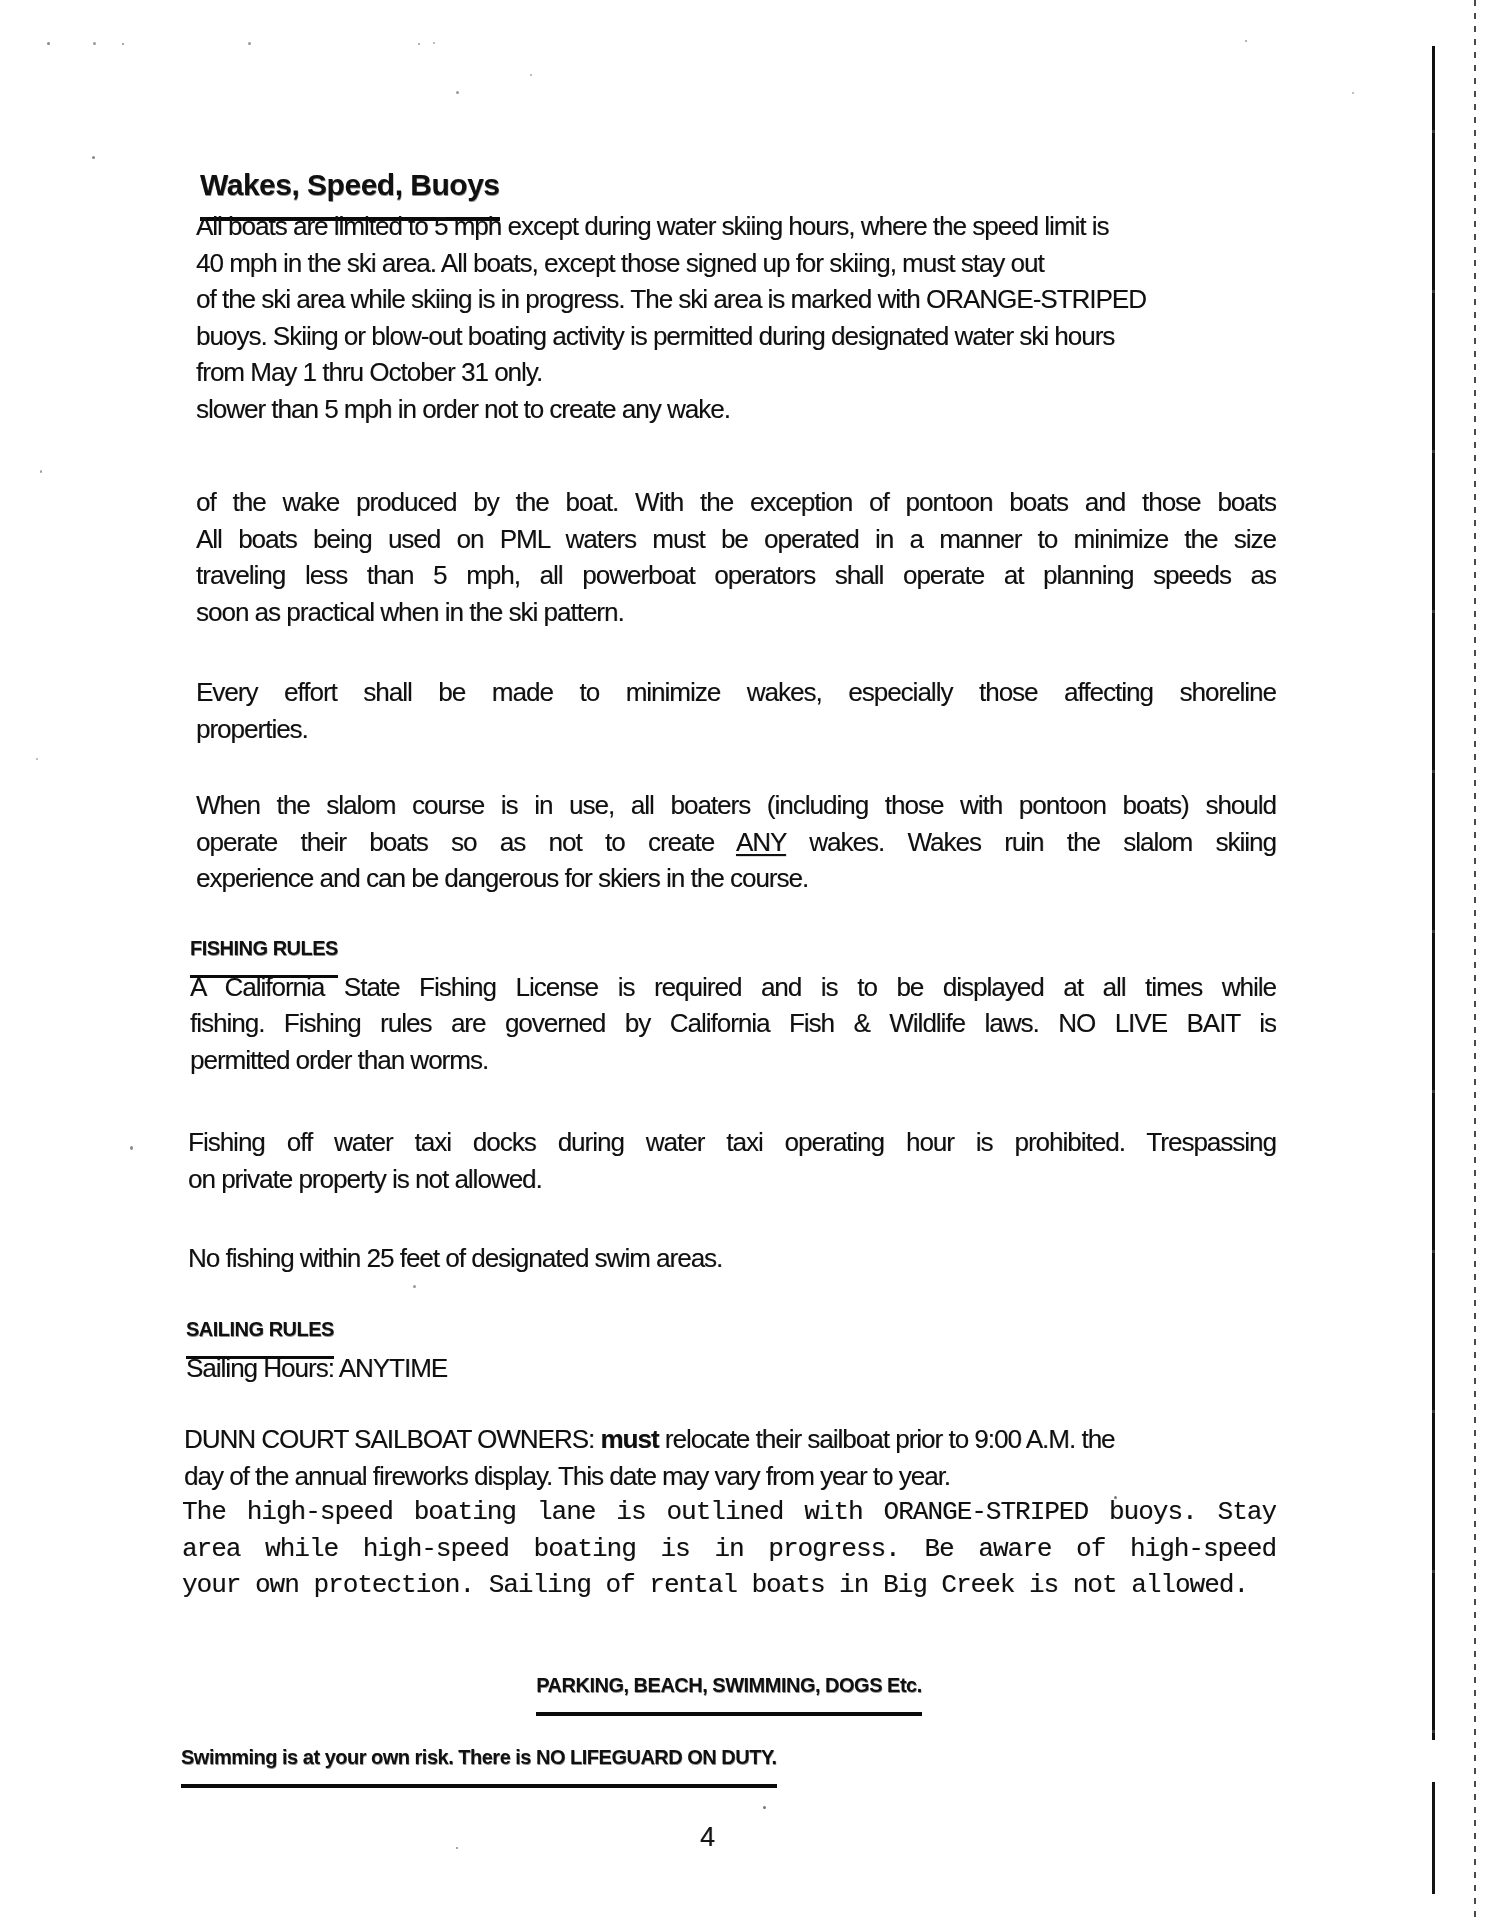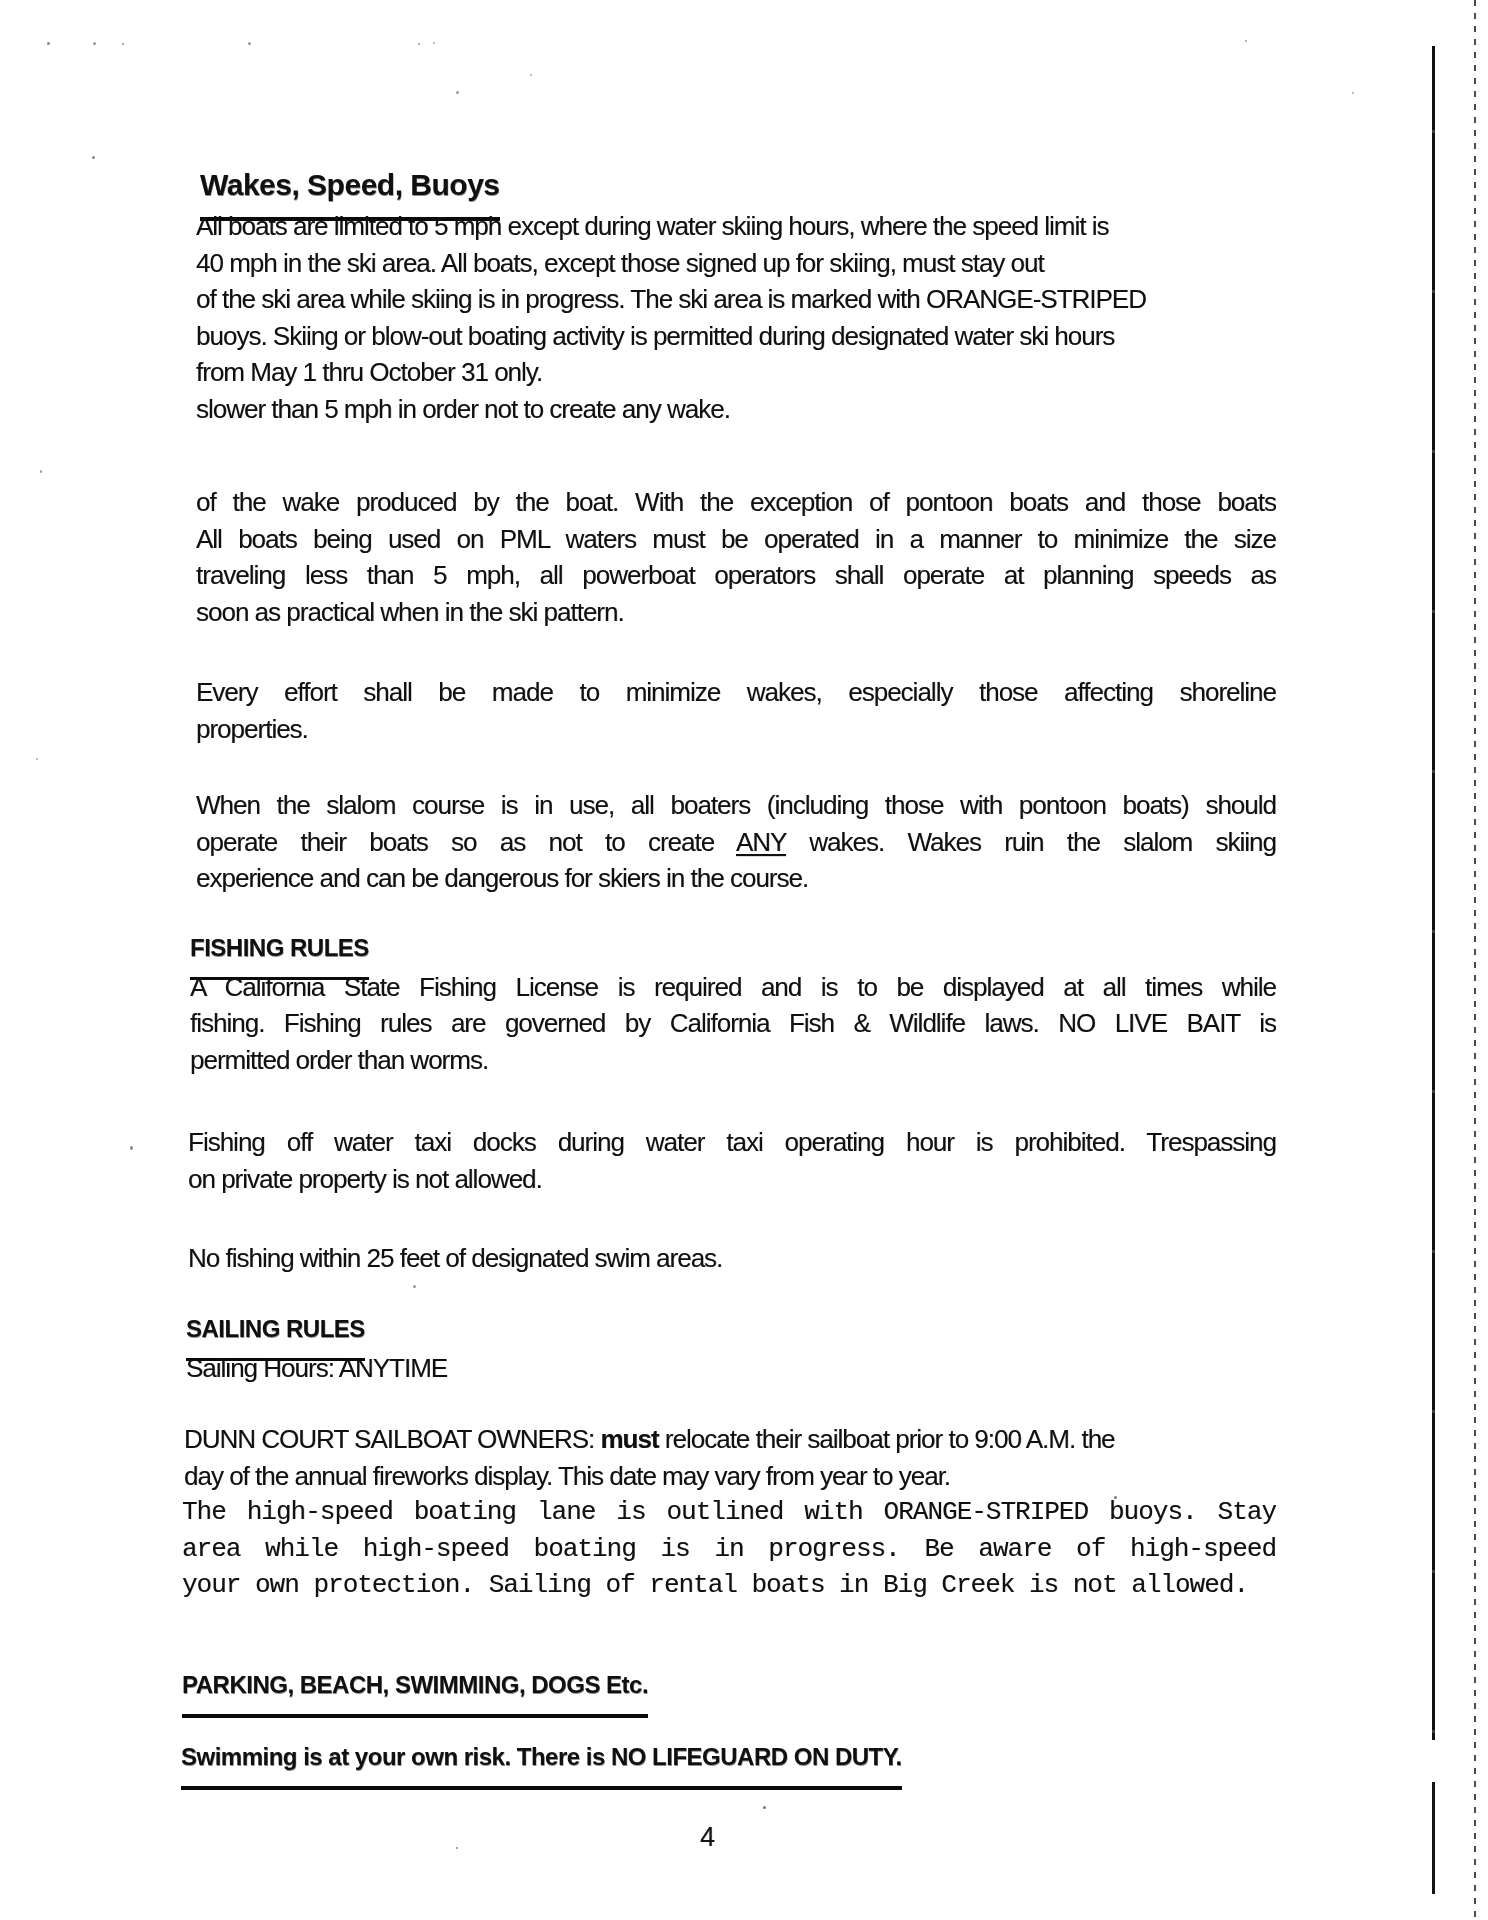--- a/index.html
+++ b/index.html
@@ -23,21 +23,21 @@
   .line.nowrap{white-space:nowrap;}
   .line.jline{text-align:justify;overflow:hidden;}
   .line.jline .fill{display:inline-block;width:100%;height:0;}
   .heading{line-height:38px;height:38px;}
   .heading .head-text{
     font-weight:bold;letter-spacing:-0.5px;
     border-bottom:3px solid #0a0a0a;padding-bottom:16px;
     text-shadow:0.5px 0.5px 0 rgba(0,0,0,0.45);
   }
   .heading.h1 .head-text{font-size:30px;border-bottom-width:4px;}
-  .heading.h2 .head-text{font-size:24px;border-bottom-width:3px;}
+  .heading.h2 .head-text{font-size:20px;border-bottom-width:3px;}
   .heading.hbig .head-text{border-bottom-width:4px;}
   .seg-bold{font-weight:bold;}
   .seg-underline{text-decoration:underline;text-decoration-thickness:2px;text-underline-offset:3px;}
   .page-number{
     position:absolute;left:700px;top:1822px;
     font-size:27px;color:#151515;
     text-shadow:0.4px 0.4px 0 rgba(0,0,0,0.4);
   }
   .scan-line-solid{
     position:absolute;left:1432px;width:3px;background:#141414;
@@ -101,21 +101,21 @@
       </div>
       <div class="para" style="margin-top: 35px; margin-left: -12px;">
         <div class="line nowrap"><span class="">DUNN COURT SAILBOAT OWNERS: </span><span class=" seg-bold">must</span><span class=""> relocate their sailboat prior to 9:00 A.M. the</span></div>
         <div class="line nowrap"><span class="">day of the annual fireworks display. This date may vary from year to year.</span></div>
       </div>
       <div class="para just" style="margin-left: -14px; font-family: Liberation Mono, monospace;">
         <div class="line jline"><span class="">The high-speed boating lane is outlined with ORANGE-STRIPED buoys. Stay out of this</span><span class="fill"></span></div>
         <div class="line jline"><span class="">area while high-speed boating is in progress. Be aware of high-speed boating hours for</span><span class="fill"></span></div>
         <div class="line nowrap"><span class="">your own protection. Sailing of rental boats in Big Creek is not allowed.</span></div>
       </div>
-      <div class="heading h2 hbig" style="margin-top: 62px; margin-left: -14px;"><span class="head-text"><span class="">PARKING, BEACH, SWIMMING, DOGS Etc.</span></span></div>
+      <div class="heading h2 hbig" style="margin-top: 62px; margin-left: -14px; text-align: center;"><span class="head-text"><span class="">PARKING, BEACH, SWIMMING, DOGS Etc.</span></span></div>
       <div class="heading h2 hbig" style="margin-top: 34px; margin-left: -15px;"><span class="head-text"><span class="">Swimming is at your own risk. There is NO LIFEGUARD ON DUTY.</span></span></div>
     </div>
 
   <div class="page-number">4</div>
 
   <div class="scan-line-solid seg1"></div>
   <div class="scan-line-solid seg2"></div>
   <div class="scan-line-dashed"></div>
 
   <div class="speck" style="left:47px;top:42px;width:3px;height:3px;background:#888;"></div>

